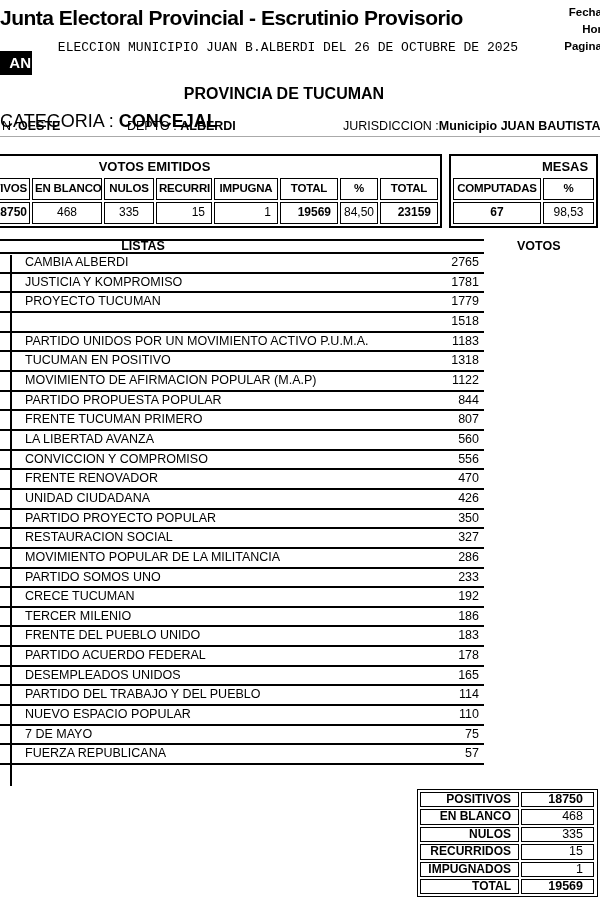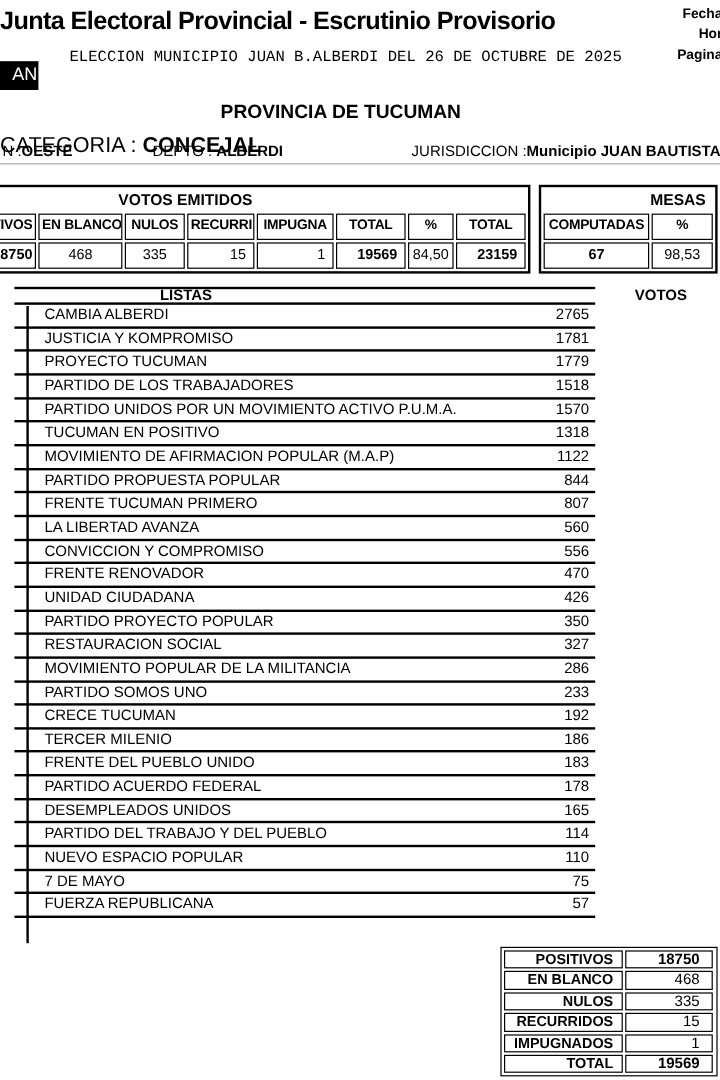--- a/index.html
+++ b/index.html
@@ -7,42 +7,42 @@
     width:600px;height:900px;overflow:hidden;position:relative;
     background:#fff;color:#000;
     font-family:"Liberation Sans",sans-serif;
   }
   .abs{position:absolute}
   .b{font-weight:bold}
   
   .title{left:0;right:18px;top:6px;font-size:21px;font-weight:bold;letter-spacing:-0.5px;white-space:nowrap}
   .subtitle{left:0;right:24px;top:40px;text-align:center;font-family:"Liberation Mono",monospace;font-weight:normal;font-size:13px;white-space:nowrap}
   .meta{top:4px;right:-2px;text-align:right;font-size:11.5px;font-weight:bold;line-height:17px}
-  .corner{left:0;top:51px;width:32px;height:24px;background:#000;color:#fff;font-weight:normal;font-size:15px;line-height:24px;text-align:right;padding-right:1px;box-sizing:border-box}
+  .corner{left:0;top:51px;width:32px;height:24px;background:#000;color:#fff;font-weight:bold;font-size:15px;line-height:24px;text-align:right;padding-right:1px;box-sizing:border-box}
   .province{left:0;right:32px;top:85px;text-align:center;font-size:16px;font-weight:bold}
   .category{left:0;right:100px;top:111px;text-align:left;font-size:18px}
   .locrow{top:119px;font-size:12.5px;white-space:nowrap}
   .hr-light{left:0;top:136px;width:600px;height:1px;background:#aaa}
   
   .box{border:2px solid #000;box-sizing:border-box;background:#fff}
   .votos-box{left:-58px;top:154px;width:500px}
   .mesas-box{left:449px;top:154px;width:149px}
   .btitle{height:22px;line-height:22px;font-weight:bold;font-size:13px;text-align:center}
   .votos-box .btitle{width:421px}
   .mesas-box .btitle{padding-left:83px}
   .vrow{display:flex;gap:2px;margin:0 2px 2px 2px}
   .vcell{border:1.5px solid #000;box-sizing:border-box;height:22px;line-height:19px;font-size:12px;
          text-align:center;overflow:hidden;white-space:nowrap;flex:0 0 auto;padding:0 2px}
   .vhead{font-weight:bold;font-size:11.5px;letter-spacing:-0.2px}
   .ra{text-align:right;padding-right:6px}
   .ra1{text-align:right;padding-right:2px}
   .w0{width:84px}.w1{width:70px}.w2{width:50px}.w3{width:56px}.w4{width:64px}.w5{width:58px}.w6{width:38px}.w7{width:58px}
   .m0{width:88px}.m1{width:51px}
   
-  .lists{left:12px;top:239px;width:484px}
+  .lists{left:0;top:239px;width:484px}
   .lhead{height:11px;line-height:11px;border-top:2.5px solid #000;border-bottom:2.5px solid #000;position:relative;font-size:12.5px;font-weight:bold}
   .lhead .hl{position:absolute;left:0;width:286px;text-align:center}
   .lhead .hr{position:absolute;left:517px;width:84px;text-align:left}
   .lrow{position:relative;height:19.66px;line-height:17.5px;border-bottom:2px solid #000;box-sizing:border-box;font-size:12.5px}
   .lname{position:absolute;left:25px;white-space:nowrap}
   .lvotes{position:absolute;right:5px}
   .vline{position:absolute;left:10px;top:16px;width:2px;height:530.8px;background:#000}
   
   .sumwrap{left:417px;top:789px;width:181px;border:1.5px solid #000;box-sizing:border-box}
   .srow{display:flex;gap:2px;margin:2px 2px 0 2px}
@@ -133,26 +133,25 @@
     </div>
       <div class="lrow">
       <span class="lname">JUSTICIA Y KOMPROMISO</span>
       <span class="lvotes">1781</span>
     </div>
       <div class="lrow">
       <span class="lname">PROYECTO TUCUMAN</span>
       <span class="lvotes">1779</span>
     </div>
       <div class="lrow">
-      <span class="lname">PARTIDO DE LOS TRABAJADORES</span>
       <span class="lvotes">1518</span>
     </div>
       <div class="lrow">
       <span class="lname">PARTIDO UNIDOS POR UN MOVIMIENTO ACTIVO  P.U.M.A.</span>
-      <span class="lvotes">1570</span>
+      <span class="lvotes">1183</span>
     </div>
       <div class="lrow">
       <span class="lname">TUCUMAN EN POSITIVO</span>
       <span class="lvotes">1318</span>
     </div>
       <div class="lrow">
       <span class="lname">MOVIMIENTO DE AFIRMACION POPULAR (M.A.P)</span>
       <span class="lvotes">1122</span>
     </div>
       <div class="lrow">

